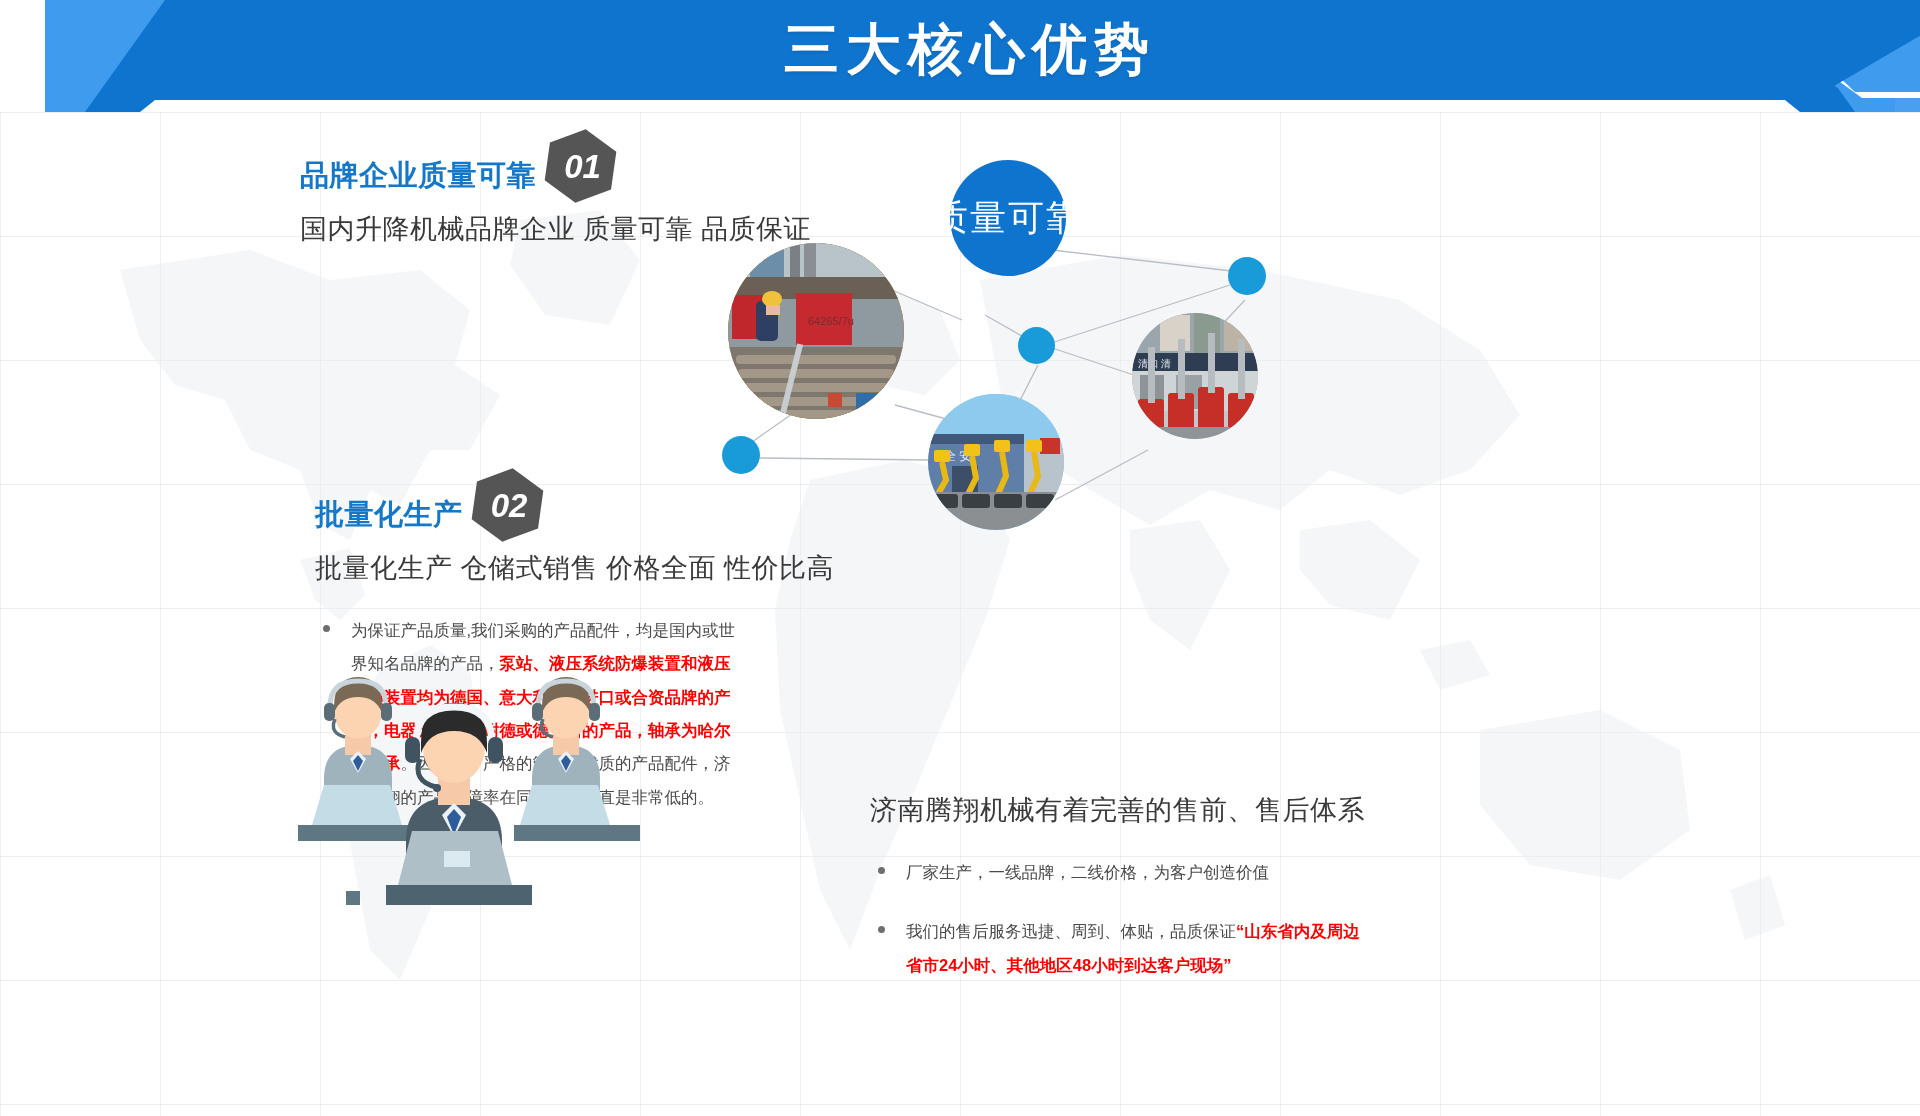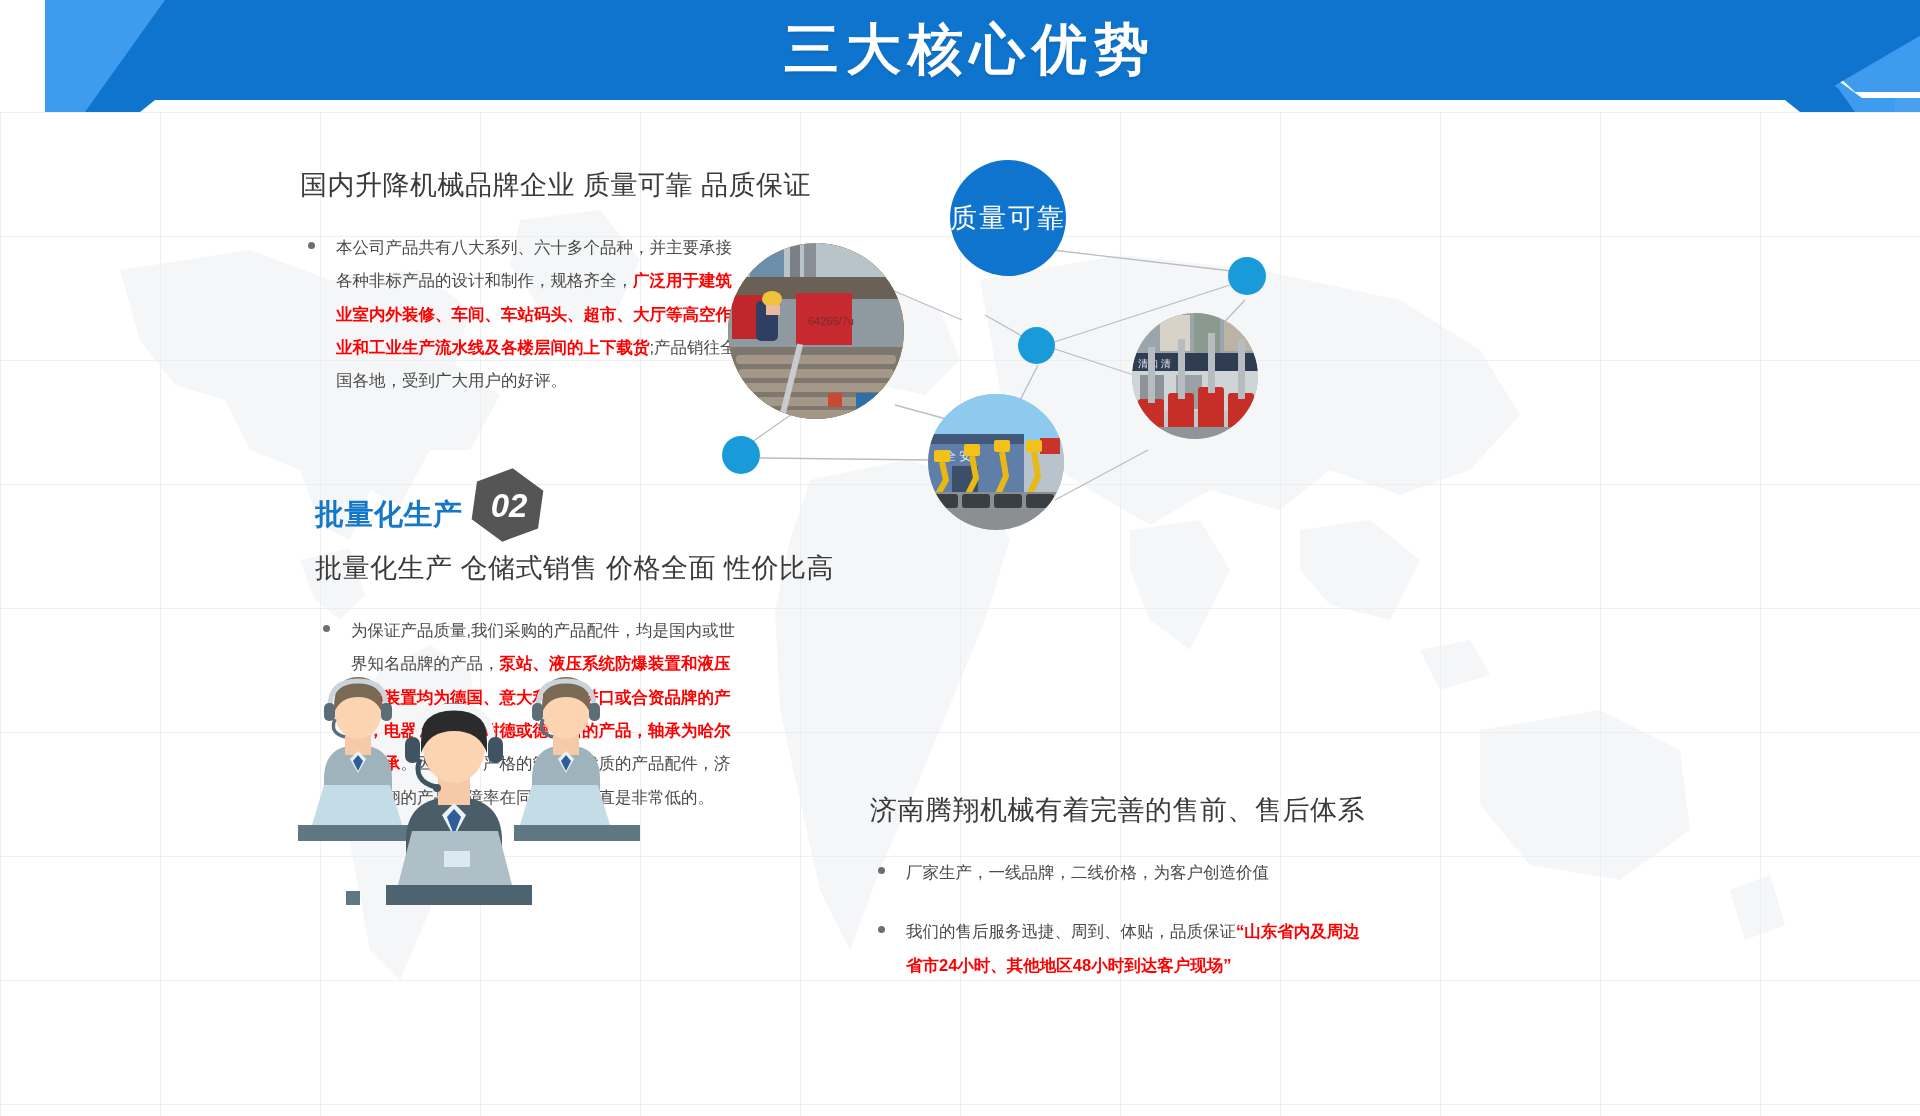--- a/index.html
+++ b/index.html
@@ -57,21 +57,21 @@
     border-radius:50%; background:#6e6e6e;
   }
   .btext{ font-size:16.5px; line-height:2.02; color:#4a4a4a; }
   .btext .hl{ color:#ff0000; font-weight:bold; }
 
   
   .netwrap{ position:absolute; left:700px; top:120px; width:660px; height:560px; }
   .netwrap svg{ position:absolute; left:0; top:0; }
   .node-label{
     position:absolute; display:flex; align-items:center; justify-content:center;
-    color:#fff; font-size:27px; letter-spacing:2px; white-space:nowrap;
+    color:#fff; font-size:36px; letter-spacing:2px; white-space:nowrap;
   }
 
   
   .photo{ position:absolute; border-radius:50%; overflow:hidden; }
 
   
   .ph-factory{ left:728px; top:243px; width:176px; height:176px; background:#a16207; }
 
   
   .ph-show{ left:1132px; top:313px; width:126px; height:126px; background:#b9bfc2; }
@@ -133,28 +133,31 @@
     <polygon points="155,0 1765,0 1845,112 1790,112 1775,100 145,100 130,112 75,112" fill="#0f74cd"></polygon>
     <polygon points="1690,0 1920,0 1920,115 1870,115" fill="#3e9bee" opacity=".95"></polygon>
     <polygon points="1718,0 1920,0 1920,98 1852,98" fill="#ffffff"></polygon>
     <polygon points="1748,0 1920,0 1920,92 1845,92" fill="#3e9bee"></polygon>
     <polygon points="1663,0 1920,0 1920,30 1800,100 1760,100" fill="#0f74cd"></polygon>
   </svg>
   <div class="ribbon-title">三大核心优势</div>
 </div>
 
 <div class="feature" style="left:300px; top:160px; width:440px;">
-  <div class="feat-sub">国内升降机械品牌企业 质量可靠 品质保证</div>
-
-  <div class="bullets">
-    <div class="bullet">
-      <span class="dot"></span>
-      <div class="btext"><span>本公司产品共有八大系列、六十多个品种，并主要承接各种非标产品的设计和制作，规格齐全，</span><span class="hl">广泛用于建筑业室内外装修、车间、车站码头、超市、大厅等高空作业和工业生产流水线及各楼层间的上下载货</span><span>;产品销往全国各地，受到广大用户的好评。</span></div>
+  <div class="feat-head">
+    <div class="feat-title">品牌企业质量可靠</div>
+    <div class="hexbadge">
+      <svg width="73" height="76" viewBox="0 0 73 76">
+        <polygon points="36.5,1 70,19 70,57 36.5,75 3,57 3,19" fill="#555555" transform="rotate(8 36.5 38)"></polygon>
+      </svg>
+      <span>01</span>
     </div>
   </div>
+  <div class="feat-sub">国内升降机械品牌企业 质量可靠 品质保证</div>
+
 </div>
 
 <div class="feature" style="left:315px; top:499px; width:430px;">
   <div class="feat-head">
     <div class="feat-title">批量化生产</div>
     <div class="hexbadge">
       <svg width="73" height="76" viewBox="0 0 73 76">
         <polygon points="36.5,1 70,19 70,57 36.5,75 3,57 3,19" fill="#555555" transform="rotate(8 36.5 38)"></polygon>
       </svg>
       <span>02</span>

